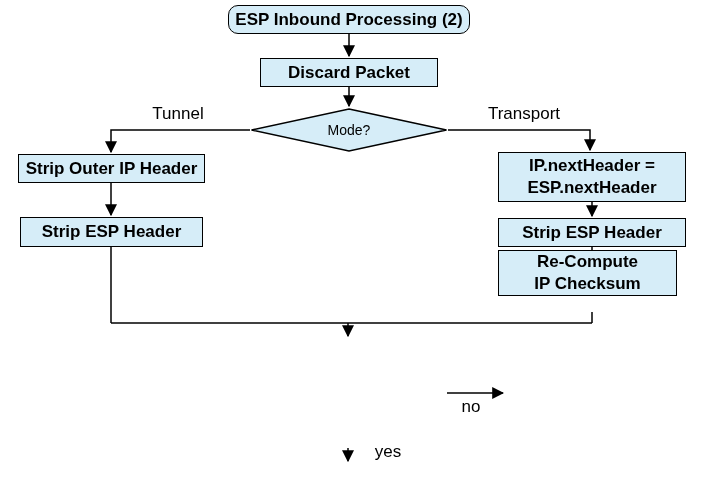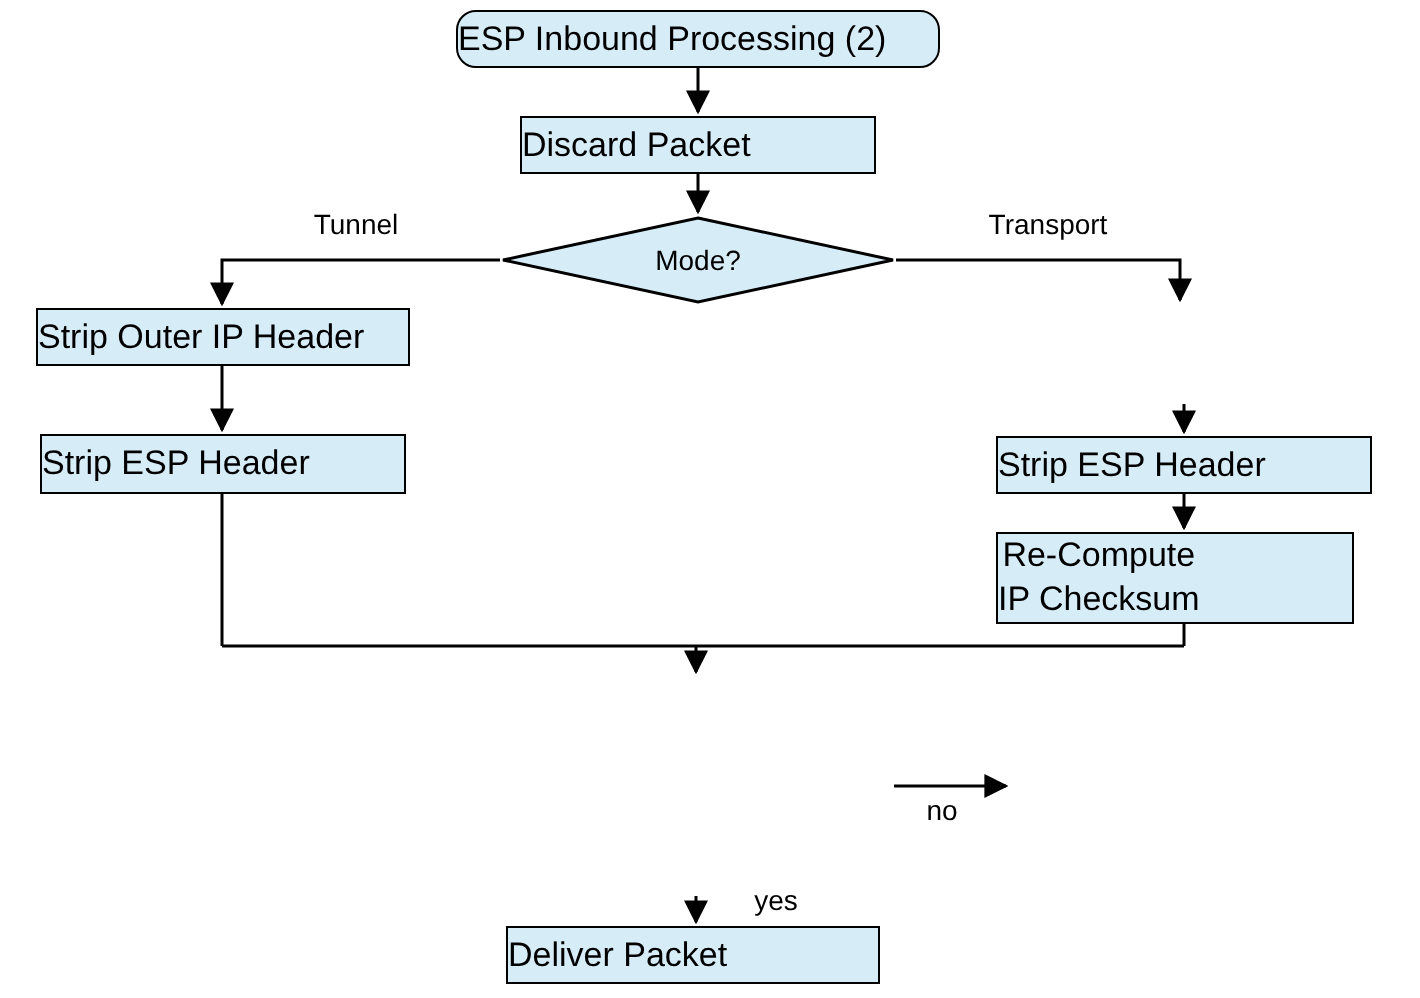--- a/index.html
+++ b/index.html
@@ -28,27 +28,28 @@
     stroke: var(--line);
     stroke-width: 1.5;
     fill: none;
   }
   svg.connectors marker path { fill: var(--line); }
   .node {
     position: absolute;
     box-sizing: border-box;
     display: flex;
     align-items: center;
-    justify-content: flex-start;
+    justify-content: center;
     text-align: center;
     background: var(--node-fill);
     border: 1.5px solid var(--node-border);
     font-size: 17px;
     line-height: 22px;
     white-space: pre-line;
+    font-weight: bold;
   }
   .node.rounded { border-radius: 10px; }
   .diamond { position: absolute; }
   .diamond svg { position: absolute; left: 0; top: 0; display: block; }
   .diamond polygon {
     fill: var(--node-fill);
     stroke: var(--node-border);
     stroke-width: 1.5;
   }
   .diamond .label {
@@ -57,21 +58,21 @@
     display: flex;
     align-items: center;
     justify-content: center;
     text-align: center;
     font-size: 14px;
     line-height: 21px;
     white-space: pre-line;
   }
   .edge-label {
     position: absolute;
-    font-size: 14px;
+    font-size: 17px;
     text-align: center;
   }
 </style>
 </head>
 <body>
 
 <div class="stage">
 
   <svg class="connectors" viewBox="0 0 710 499">
     <defs>
@@ -123,32 +124,33 @@
   <span class="edge-label" style="left:478px; top:104px; width:92px;">Transport</span>
 
   <div class="node" style="left:18px; top:154px; width:187px; height:29px;">
     <span>Strip Outer IP Header</span>
   </div>
 
   <div class="node" style="left:20px; top:217px; width:183px; height:30px;">
     <span>Strip ESP Header</span>
   </div>
 
+  <div class="node" style="left:498px; top:152px; width:188px; height:50px;">
+    <span>IP.nextHeader =
+ESP.nextHeader</span>
+  </div>
 
   <div class="node" style="left:498px; top:218px; width:188px; height:29px;">
     <span>Strip ESP Header</span>
   </div>
 
-  <div class="node" style="left:498px; top:266px; width:179px; height:46px;">
+  <div class="node" style="left:498px; top:250px; width:179px; height:46px;">
     <span>Re-Compute
 IP Checksum</span>
   </div>
 
 
   <span class="edge-label" style="left:449px; top:368px; width:44px;margin-top:29px;">no</span>
   <span class="edge-label" style="left:366px; top:442px; width:44px;">yes</span>
 
 
-  <div class="node" style="left:253px; top:463px; width:187px; height:29px;">
-    <span>Deliver Packet</span>
-  </div>
 
 </div>
 
 </body></html>

